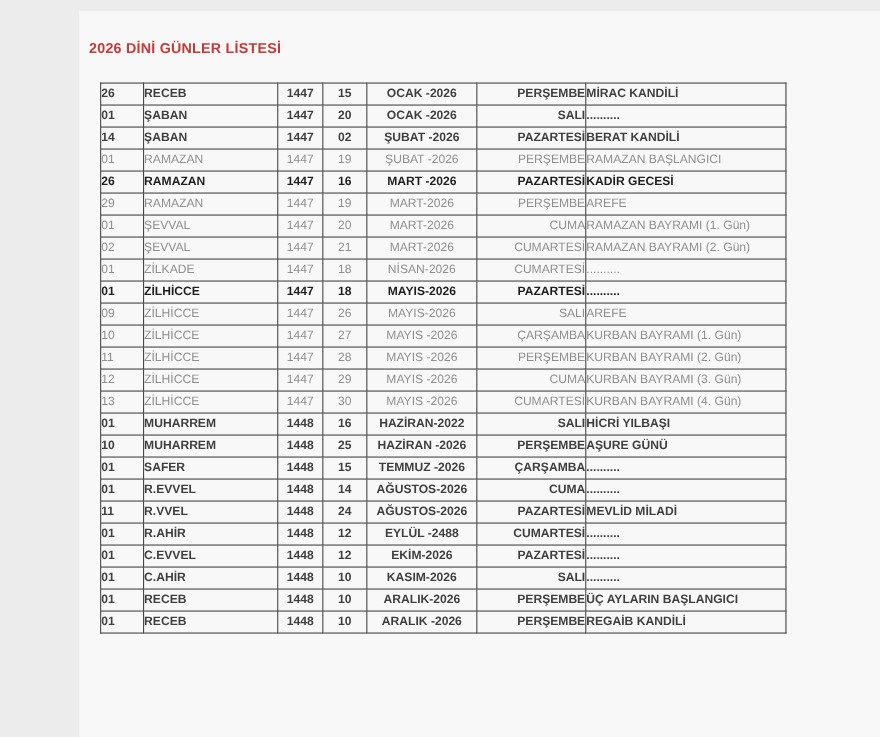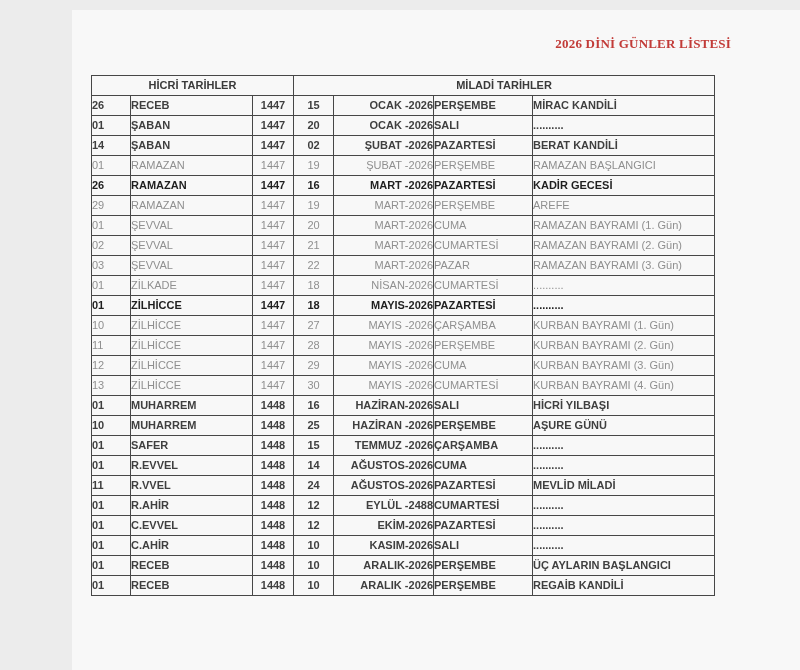--- a/index.html
+++ b/index.html
@@ -14,27 +14,26 @@
     width: 800px; height: 670px;
   }
   .page {
     position: absolute;
     left: 72px; top: 10px;
     width: 728px; height: 660px;
     background: #f8f8f8;
   }
   .title {
     position: absolute;
-    left: 108px; top: 36px;
+    left: 81px; top: 36px;
     width: 623px;
-    text-align: right;
+    text-align: left;
     font-size: 13px;
     font-weight: 700;
     letter-spacing: 0.2px;
-    font-family: Liberation Serif, serif;
   }
   table.dini {
     position: absolute;
     left: 91px; top: 75px;
     width: 623px;
     border-collapse: collapse;
     table-layout: fixed;
   }
   table.dini th, table.dini td {
     border: 1px solid #474747;
@@ -47,22 +46,22 @@
   }
   table.dini th {
     font-weight: 600;
     color: #3a3a3a;
     text-align: center;
   }
   td.c-0 { padding-left: 6px; text-align: left; }
   td.c-1 { padding-left: 7px; text-align: left; }
   td.c-2 { text-align: center; }
   td.c-3 { text-align: center; }
-  td.c-4 { padding-left: 8px; text-align: right; }
-  td.c-5 { padding-left: 7px; text-align: left; }
+  td.c-4 { padding-left: 8px; text-align: center; }
+  td.c-5 { padding-left: 7px; text-align: right; }
   td.c-6 { padding-left: 8px; text-align: left; }
   tr.tone-dark td { color: #3f3f3f; font-weight: 600; }
   tr.tone-gray td { color: #8f8f8f; font-weight: 400; }
   tr.tone-bold td { color: #1f1f1f; font-weight: 700; }
 </style>
 </head>
 <body>
 
 <div class="screen">
   <div class="page"></div>
@@ -73,24 +72,20 @@
     <colgroup>
         <col style="width: 39px;">
         <col style="width: 122px;">
         <col style="width: 41px;">
         <col style="width: 40px;">
         <col style="width: 100px;">
         <col style="width: 99px;">
         <col style="width: 182px;">
       </colgroup>
     <thead>
-      <tr>
-          <th colspan="3">HİCRİ TARİHLER</th>
-          <th colspan="4">MİLADİ TARİHLER</th>
-        </tr>
     </thead>
     <tbody>
         <tr class="tone-dark">
           <td class="c-0">26</td>
           <td class="c-1">RECEB</td>
           <td class="c-2">1447</td>
           <td class="c-3">15</td>
           <td class="c-4">OCAK -2026</td>
           <td class="c-5">PERŞEMBE</td>
           <td class="c-6">MİRAC KANDİLİ</td>
@@ -152,45 +147,45 @@
         <tr class="tone-gray">
           <td class="c-0">02</td>
           <td class="c-1">ŞEVVAL</td>
           <td class="c-2">1447</td>
           <td class="c-3">21</td>
           <td class="c-4">MART-2026</td>
           <td class="c-5">CUMARTESİ</td>
           <td class="c-6">RAMAZAN BAYRAMI (2. Gün)</td>
         </tr>
         <tr class="tone-gray">
-          <td class="c-0">03</td>
-          <td class="c-1">ŞEVVAL</td>
-          <td class="c-2">1447</td>
-          <td class="c-3">22</td>
-          <td class="c-4">MART-2026</td>
-          <td class="c-5">PAZAR</td>
-          <td class="c-6">RAMAZAN BAYRAMI (3. Gün)</td>
-        </tr>
-        <tr class="tone-gray">
           <td class="c-0">01</td>
           <td class="c-1">ZİLKADE</td>
           <td class="c-2">1447</td>
           <td class="c-3">18</td>
           <td class="c-4">NİSAN-2026</td>
           <td class="c-5">CUMARTESİ</td>
           <td class="c-6">..........</td>
         </tr>
         <tr class="tone-bold">
           <td class="c-0">01</td>
           <td class="c-1">ZİLHİCCE</td>
           <td class="c-2">1447</td>
           <td class="c-3">18</td>
           <td class="c-4">MAYIS-2026</td>
           <td class="c-5">PAZARTESİ</td>
           <td class="c-6">..........</td>
+        </tr>
+        <tr class="tone-gray">
+          <td class="c-0">09</td>
+          <td class="c-1">ZİLHİCCE</td>
+          <td class="c-2">1447</td>
+          <td class="c-3">26</td>
+          <td class="c-4">MAYIS-2026</td>
+          <td class="c-5">SALI</td>
+          <td class="c-6">AREFE</td>
         </tr>
         <tr class="tone-gray">
           <td class="c-0">10</td>
           <td class="c-1">ZİLHİCCE</td>
           <td class="c-2">1447</td>
           <td class="c-3">27</td>
           <td class="c-4">MAYIS -2026</td>
           <td class="c-5">ÇARŞAMBA</td>
           <td class="c-6">KURBAN BAYRAMI (1. Gün)</td>
         </tr>
@@ -219,21 +214,21 @@
           <td class="c-3">30</td>
           <td class="c-4">MAYIS -2026</td>
           <td class="c-5">CUMARTESİ</td>
           <td class="c-6">KURBAN BAYRAMI (4. Gün)</td>
         </tr>
         <tr class="tone-dark">
           <td class="c-0">01</td>
           <td class="c-1">MUHARREM</td>
           <td class="c-2">1448</td>
           <td class="c-3">16</td>
-          <td class="c-4">HAZİRAN-2026</td>
+          <td class="c-4">HAZİRAN-2022</td>
           <td class="c-5">SALI</td>
           <td class="c-6">HİCRİ YILBAŞI</td>
         </tr>
         <tr class="tone-dark">
           <td class="c-0">10</td>
           <td class="c-1">MUHARREM</td>
           <td class="c-2">1448</td>
           <td class="c-3">25</td>
           <td class="c-4">HAZİRAN -2026</td>
           <td class="c-5">PERŞEMBE</td>

